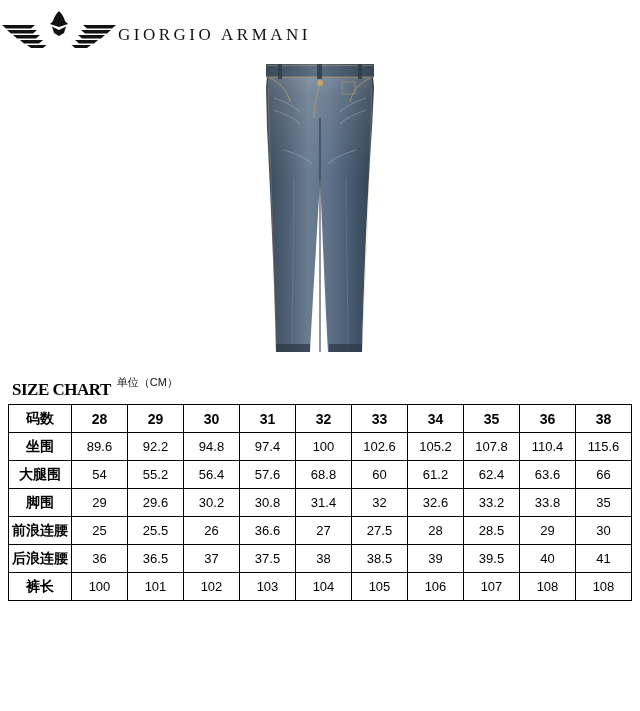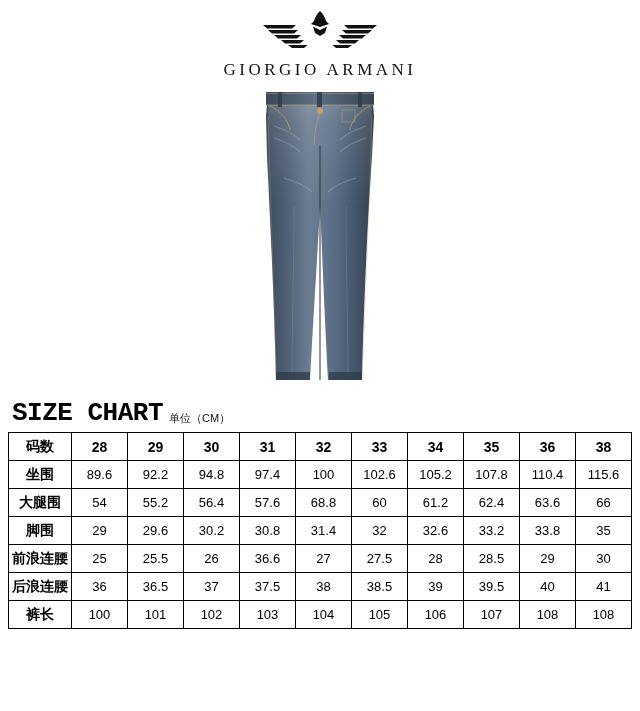--- a/index.html
+++ b/index.html
@@ -14,21 +14,21 @@
     color: #000;
     overflow: hidden;
     position: relative;
   }
 
   
   .brand-area {
     width: 100%;
     padding-top: 10px;
     display: flex;
-    flex-direction: column;
+    flex-direction: row;
     align-items: center;
   }
   .eagle {
     width: 118px;
     height: 42px;
     position: relative;
   }
   .brand-name {
     margin-top: 8px;
     font-family: "Liberation Serif", serif;
@@ -57,29 +57,29 @@
   
   .chart-head {
     display: flex;
     align-items: flex-end;
     padding: 0 12px;
     margin-top: 12px;
     position: relative;
     height: 30px;
   }
   .chart-title {
-    font-size: 26px;
+    font-size: 17px;
     font-weight: bold;
     letter-spacing: -0.5px;
-    font-family: Liberation Mono, monospace;
+    font-family: Liberation Serif, serif;
   }
   .chart-unit {
     font-size: 11px;
     margin-left: 6px;
-    margin-bottom: 2px;
+    margin-bottom: 10px;
     color: #111;
   }
   .chart-note {
     position: absolute;
     right: 12px;
     bottom: 4px;
     font-size: 10px;
     color: #111;
     white-space: nowrap;
   }

